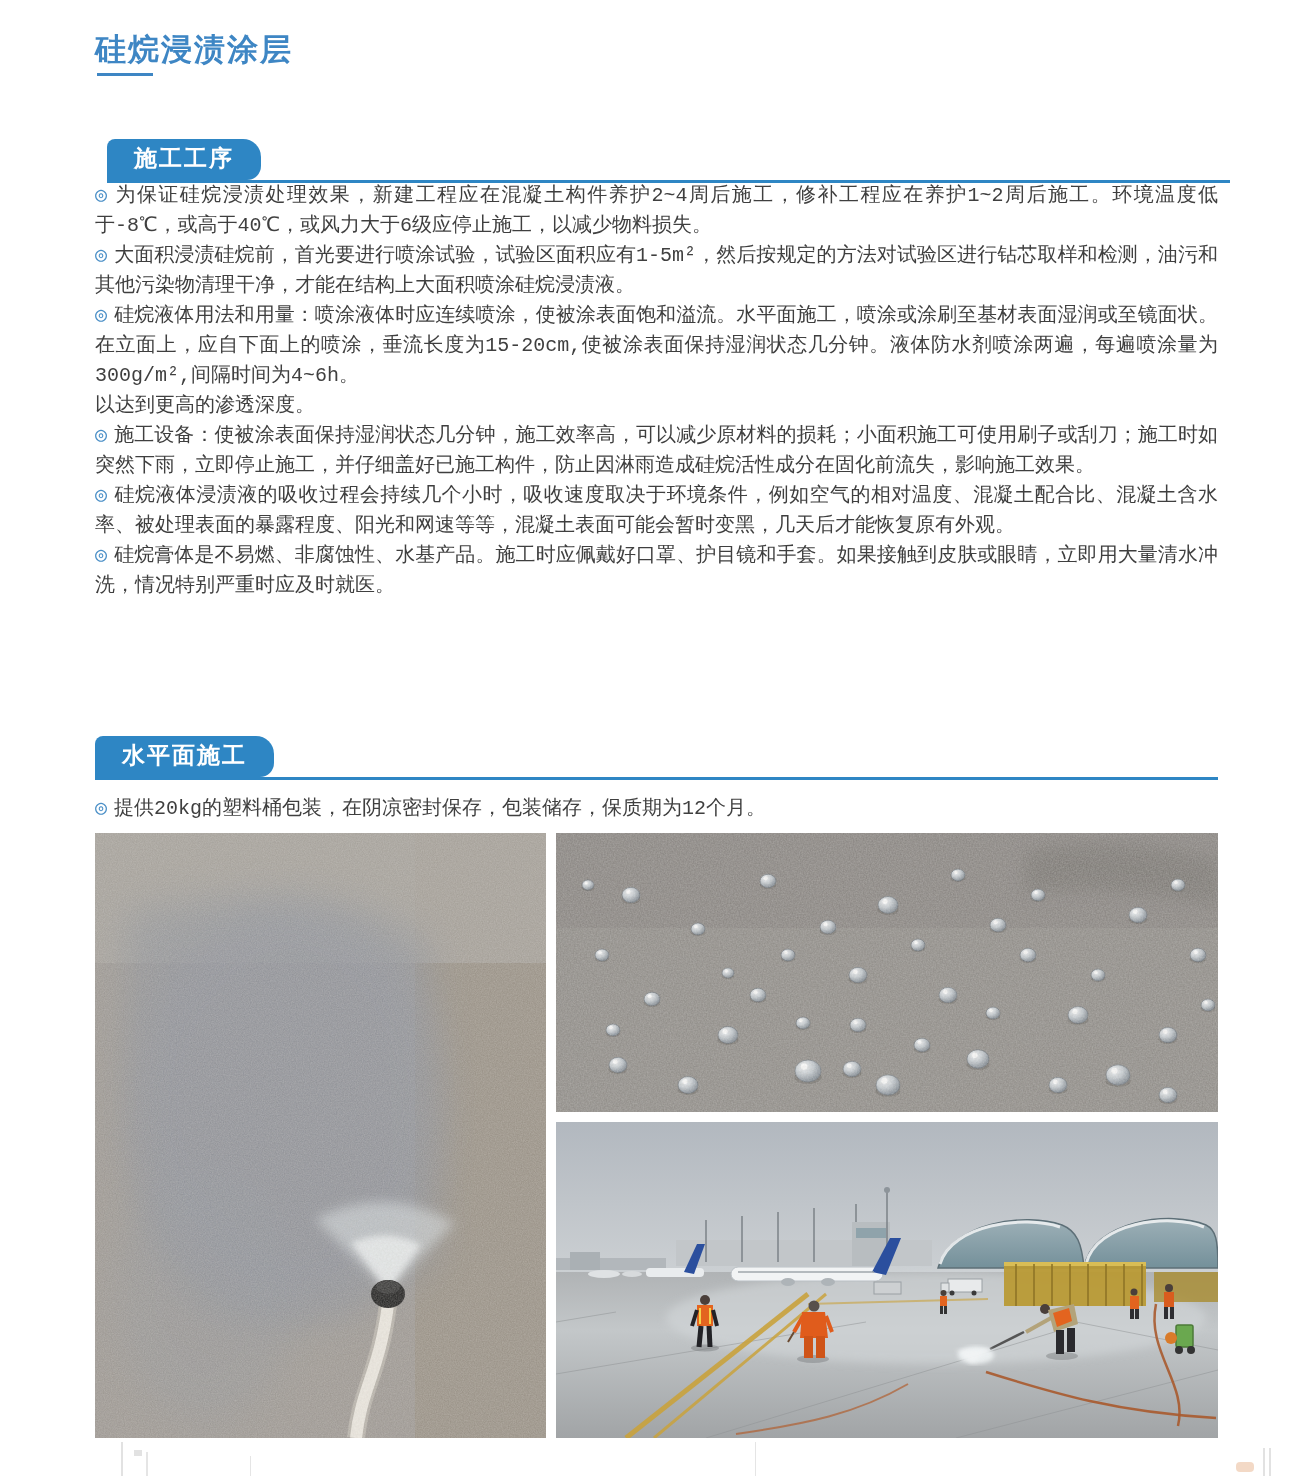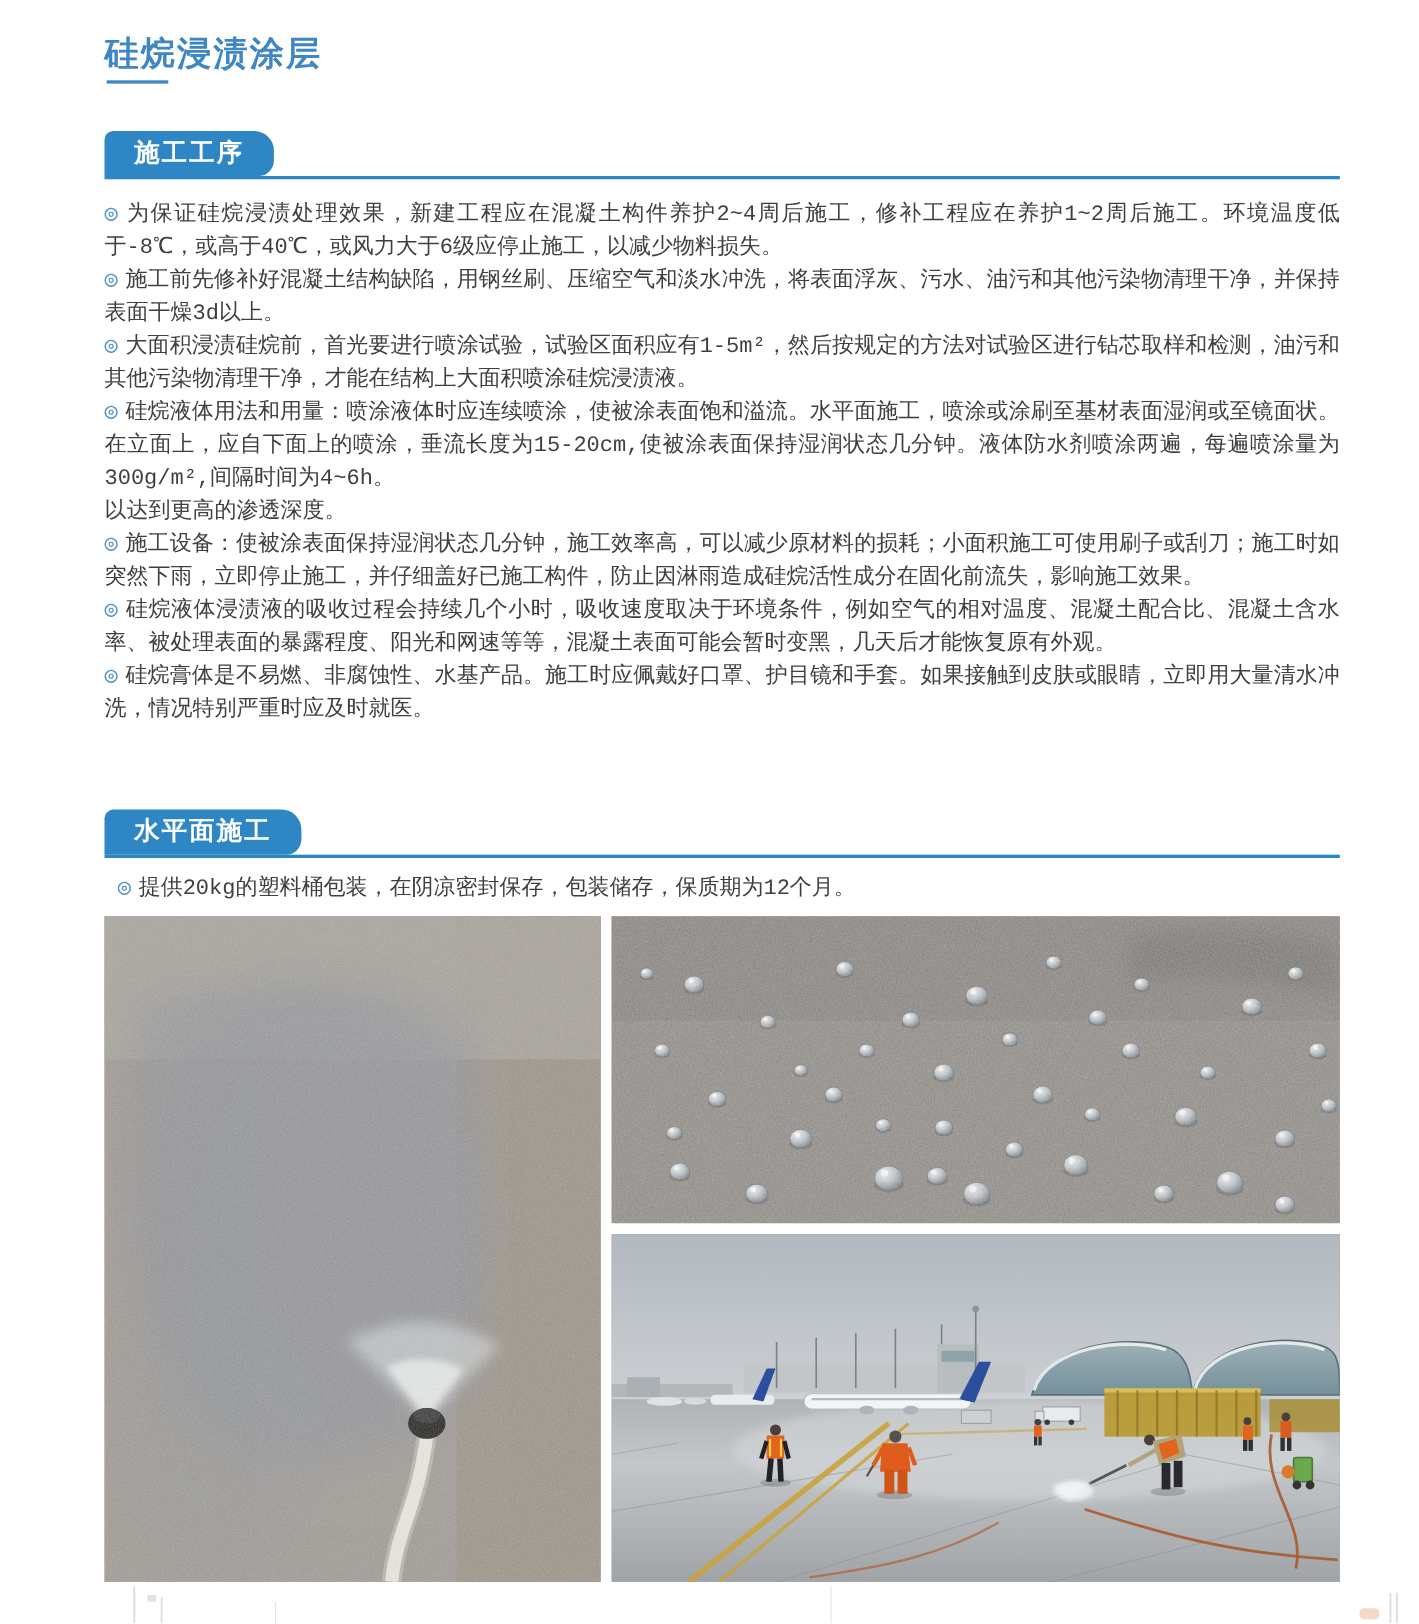--- a/index.html
+++ b/index.html
@@ -2,29 +2,29 @@
 <html><head>
 <meta charset="utf-8">
 <style>
   html,body{margin:0;padding:0;background:#fff;}
   .page{position:relative;width:1290px;height:1476px;background:#ffffff;overflow:hidden;
         font-family:Liberation Mono, monospace;padding-left:46px;}
   .title{position:absolute;left:95px;top:12px;font-size:31px;line-height:38px;font-weight:700;
          color:#3e86c4;letter-spacing:2px;}
   .title-rule{position:absolute;left:97px;top:73px;width:56px;height:3px;background:#3e86c4;}
   .section{position:absolute;left:95px;width:1123px;border-bottom:3px solid #2e86c4;}
-  .sec-proc{top:119px;}
+  .sec-proc{top:139px;margin-left:12px;}
   .sec-store{top:736px;}
   .tab{display:inline-block;background:#2e86c4;color:#ffffff;font-weight:700;font-size:23px;
        line-height:24px;padding:9px 27px 8px 27px;border-radius:8px 18px 14px 0;letter-spacing:2px;
        vertical-align:bottom;}
   .paras{position:absolute;left:95px;width:1123px;font-size:20px;line-height:30px;color:#3f3f3f;
          text-align:justify;}
   .paras-proc{top:181px;}
-  .paras-store{top:794px;text-align:left;margin-left:12px;}
+  .paras-store{top:794px;text-align:left;}
   .bullet{margin:0;padding:0;}
   .dot{color:#4a8fc7;margin-right:7px;}
   .txt{white-space:pre-wrap;}
   figure{position:absolute;margin:0;padding:0;background:#9a9691;}
   .fig-spray{left:95px;top:833px;width:451px;height:605px;}
   .fig-beads{left:556px;top:833px;width:662px;height:279px;}
   .fig-airport{left:556px;top:1122px;width:662px;height:316px;}
   figure svg{display:block;width:100%;height:100%;}
   .artifact{position:absolute;background:#c6c6c6;}
 </style>
@@ -35,21 +35,20 @@
 
   <h1 class="title">硅烷浸渍涂层</h1>
   <div class="title-rule"></div>
 
   <div class="section sec-proc">
     <span class="tab"><span>施工工序</span></span>
   </div>
 
   <div class="paras paras-proc">
     <p class="bullet"><span class="dot">◎</span><span class="txt">为保证硅烷浸渍处理效果，新建工程应在混凝土构件养护2~4周后施工，修补工程应在养护1~2周后施工。环境温度低于-8℃，或高于40℃，或风力大于6级应停止施工，以减少物料损失。</span></p>
-    <p class="bullet"><span class="dot">◎</span><span class="txt">施工前先修补好混凝土结构缺陷，用钢丝刷、压缩空气和淡水冲洗，将表面浮灰、污水、油污和其他污染物清理干净，并保持表面干燥3d以上。</span></p>
     <p class="bullet"><span class="dot">◎</span><span class="txt">大面积浸渍硅烷前，首光要进行喷涂试验，试验区面积应有1-5m²，然后按规定的方法对试验区进行钻芯取样和检测，油污和其他污染物清理干净，才能在结构上大面积喷涂硅烷浸渍液。</span></p>
     <p class="bullet"><span class="dot">◎</span><span class="txt">硅烷液体用法和用量：喷涂液体时应连续喷涂，使被涂表面饱和溢流。水平面施工，喷涂或涂刷至基材表面湿润或至镜面状。在立面上，应自下面上的喷涂，垂流长度为15-20cm,使被涂表面保持湿润状态几分钟。液体防水剂喷涂两遍，每遍喷涂量为300g/m²,间隔时间为4~6h。
 以达到更高的渗透深度。</span></p>
     <p class="bullet"><span class="dot">◎</span><span class="txt">施工设备：使被涂表面保持湿润状态几分钟，施工效率高，可以减少原材料的损耗；小面积施工可使用刷子或刮刀；施工时如突然下雨，立即停止施工，并仔细盖好已施工构件，防止因淋雨造成硅烷活性成分在固化前流失，影响施工效果。</span></p>
     <p class="bullet"><span class="dot">◎</span><span class="txt">硅烷液体浸渍液的吸收过程会持续几个小时，吸收速度取决于环境条件，例如空气的相对温度、混凝土配合比、混凝土含水率、被处理表面的暴露程度、阳光和网速等等，混凝土表面可能会暂时变黑，几天后才能恢复原有外观。</span></p>
     <p class="bullet"><span class="dot">◎</span><span class="txt">硅烷膏体是不易燃、非腐蚀性、水基产品。施工时应佩戴好口罩、护目镜和手套。如果接触到皮肤或眼睛，立即用大量清水冲洗，情况特别严重时应及时就医。</span></p>
   </div>
 
   <div class="section sec-store">
     <span class="tab"><span>水平面施工</span></span>

